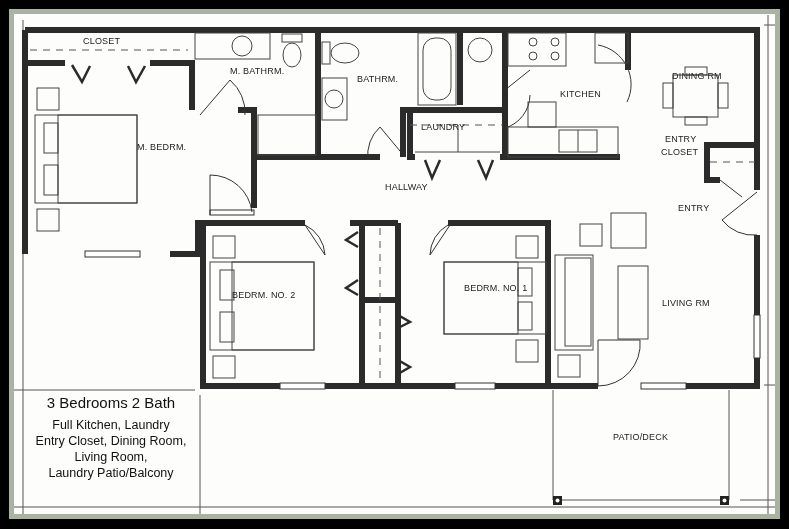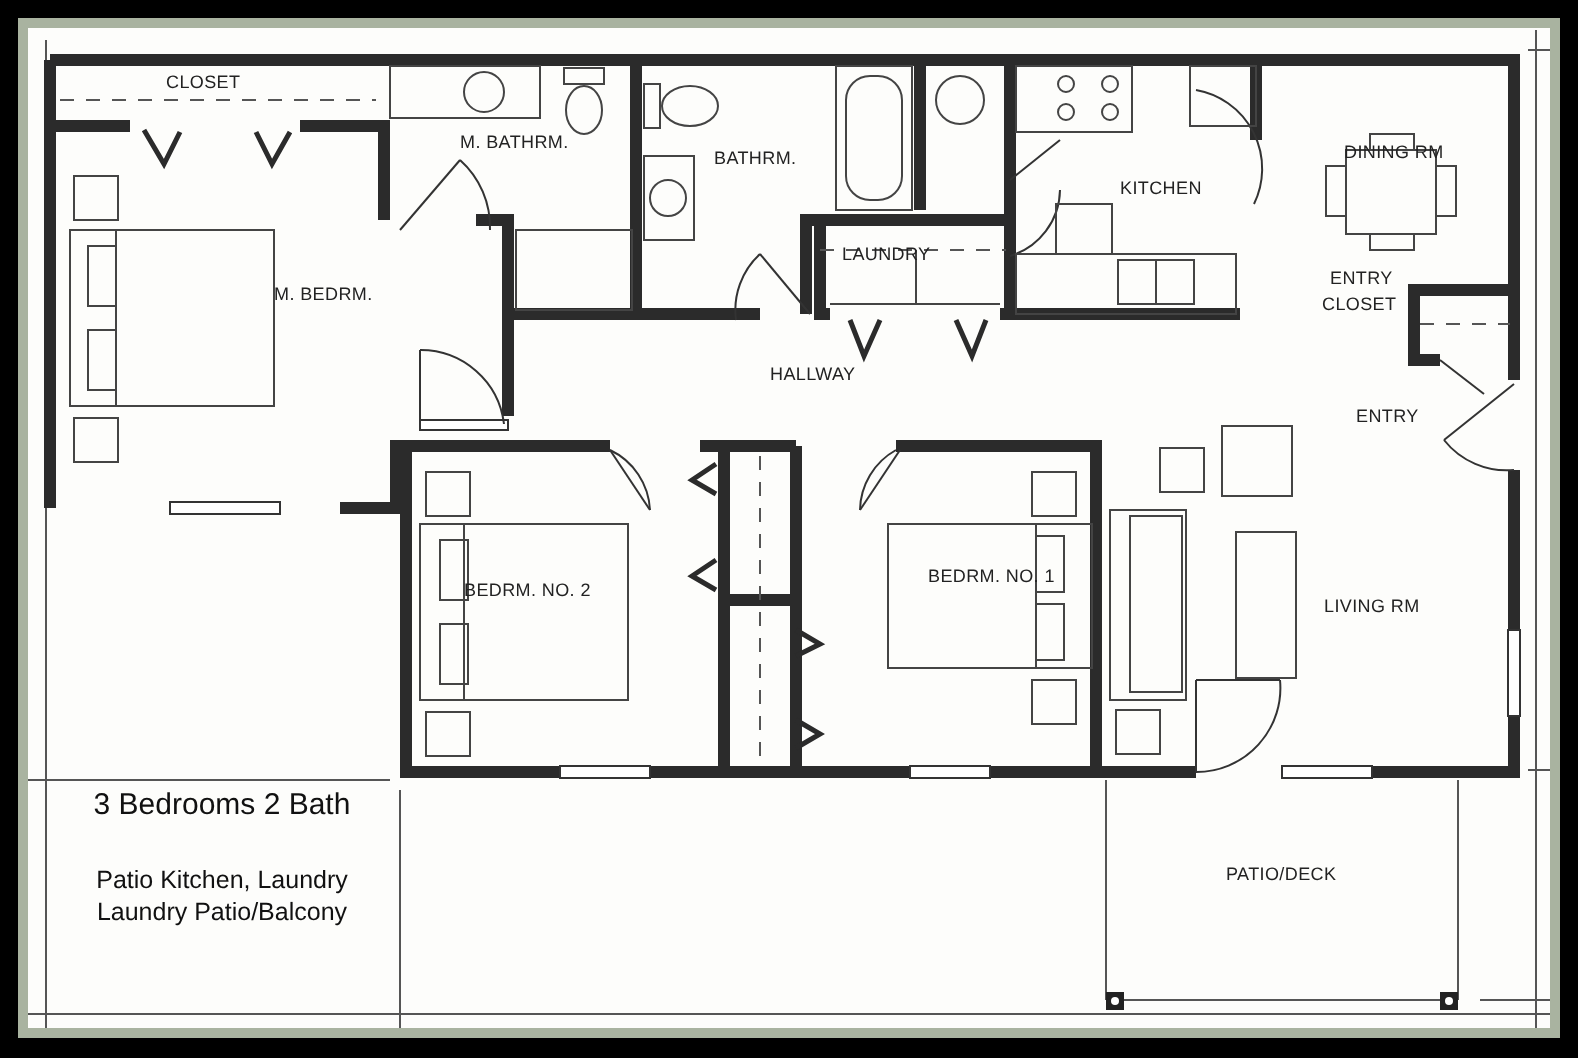--- a/index.html
+++ b/index.html
@@ -2,21 +2,21 @@
 <html><head>
 <meta charset="utf-8">
 <style>
   html, body { margin: 0; padding: 0; }
   body { width: 789px; height: 529px; background: #000; position: relative; overflow: hidden; font-family: "Liberation Sans", sans-serif; }
   .frame { position: absolute; left: 9px; top: 9px; width: 771px; height: 510px; background: #a9b3a0; }
   .sheet { position: absolute; left: 14px; top: 14px; width: 761px; height: 500px; background: #fdfdfb; }
   svg { position: absolute; left: 0; top: 0; }
   .lbl { font-family: "Liberation Sans", sans-serif; font-size: 9px; fill: #222; letter-spacing: 0.2px; }
   .caption { position: absolute; left: 24px; top: 394px; width: 174px; text-align: center; color: #111; }
-  .caption .title { font-size: 15px; margin-bottom: 21px; }
+  .caption .title { font-size: 15px; margin-bottom: 6px; }
   .caption .line { font-size: 12.5px; line-height: 16px; }
 </style>
 </head>
 <body>
 
 <div class="frame"></div>
 <div class="sheet"></div>
 
 <svg width="789" height="529" viewBox="0 0 789 529">
 
@@ -209,15 +209,17 @@
     <text class="lbl" x="678" y="211">ENTRY</text>
     <text class="lbl" x="232" y="298">BEDRM. NO. 2</text>
     <text class="lbl" x="464" y="291">BEDRM. NO. 1</text>
     <text class="lbl" x="662" y="306">LIVING RM</text>
     <text class="lbl" x="613" y="440">PATIO/DECK</text>
   </g>
 </svg>
 
 <div class="caption">
   <div class="title">3 Bedrooms 2 Bath</div>
-  <div class="line">Patio Kitchen, Laundry</div>
+  <div class="line">Full Kitchen, Laundry</div>
+  <div class="line">Entry Closet, Dining Room,</div>
+  <div class="line">Living Room,</div>
   <div class="line">Laundry Patio/Balcony</div>
 </div>
 
 </body></html>

